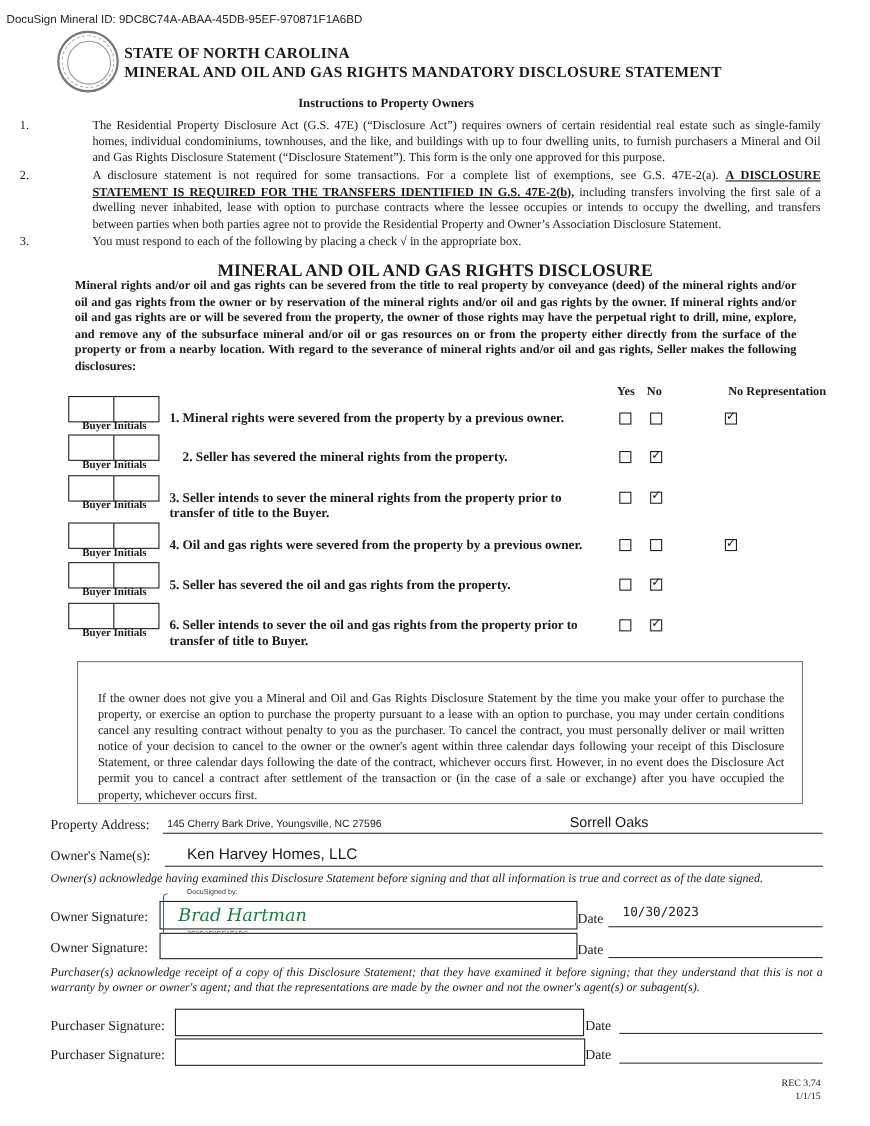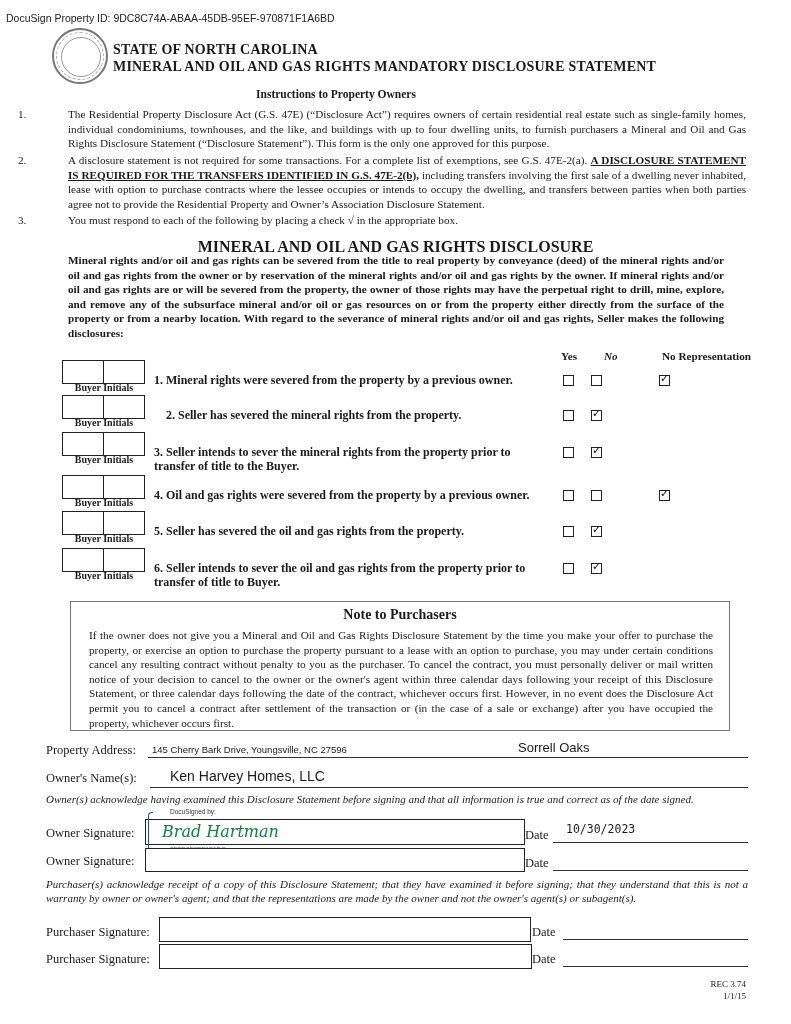--- a/index.html
+++ b/index.html
@@ -4,24 +4,24 @@
 <style>
   html, body { margin: 0; padding: 0; background: #ffffff; }
   body { width: 791px; height: 1024px; position: relative; overflow: hidden; color: #1a1a1a; font-family: "Liberation Serif", "DejaVu Serif", serif; }
   .abs { position: absolute; }
   .envelope { left: 6px; top: 12px; font-family: "Liberation Sans", "DejaVu Sans", sans-serif; font-size: 10.5px; color: #222; }
   .seal { left: 52px; top: 28px; width: 56px; height: 56px; border-radius: 50%; border: 2px solid #777; box-sizing: border-box; }
   .seal-inner { position: absolute; left: 7px; top: 7px; width: 38px; height: 38px; border-radius: 50%; border: 1px solid #999; }
   .seal-ring { position:absolute; left:2px; top:2px; width:48px; height:48px; border-radius:50%; border:1px dashed #aaa; box-sizing:border-box; }
   .title1 { left: 113px; top: 42px; font-weight: bold; font-size: 14px; letter-spacing: 0.2px; }
   .title2 { left: 113px; top: 59px; font-weight: bold; font-size: 14px; letter-spacing: 0.2px; }
-  .instr-head { left: 0; width: 672px; top: 88px; text-align: center; font-weight: bold; font-size: 11.5px; }
+  .instr-head { left: 15px; width: 672px; top: 88px; text-align: center; font-weight: bold; font-size: 11.5px; }
   .ol-item { left: 18px; width: 728px; font-size: 11.2px; line-height: 14.6px; }
   .ol-item .num { position: absolute; left: 0; top: 0; }
-  .ol-item .txt { margin-left: 50px; text-align: justify; text-align-last: left; }
+  .ol-item .txt { margin-left: 66px; text-align: justify; text-align-last: left; }
   .u-bold { font-weight: bold; text-decoration: underline; }
   .sec-head { left: 0; width: 791px; top: 238px; text-align: center; font-weight: bold; font-size: 16px; }
   .sec-body { left: 68px; width: 656px; top: 253px; font-weight: bold; font-size: 11.2px; line-height: 14.6px; text-align: justify; text-align-last: left; }
   .col-head { top: 350px; font-weight: bold; font-size: 11.2px; }
   .init { left: 62px; width: 84px; height: 26px; }
   .init-box { position: absolute; top: 0; width: 42px; height: 24px; border: 1.5px solid #222; box-sizing: border-box; background: #fff; }
   .init-label { position: absolute; left: 0; width: 96px; top: 22px; font-weight: bold; font-size: 10px; text-align: center; }
   .q { left: 154px; font-weight: bold; font-size: 12px; line-height: 14px; width: 400px; }
   .cb { width: 11px; height: 11px; border: 1.5px solid #222; box-sizing: border-box; background: #fff; }
   .cb.checked::after { content: "\2713"; position: absolute; left: 0px; top: -4px; font-size: 11px; font-weight: bold; font-family: "DejaVu Sans", sans-serif; color: #111; }
@@ -34,21 +34,21 @@
   .sigbox { border: 1.5px solid #222; box-sizing: border-box; background: #fff; }
   .sans { font-family: "Liberation Sans", "DejaVu Sans", sans-serif; }
   .mono { font-family: "DejaVu Sans Mono", "Liberation Mono", monospace; }
   .ds-tag { font-family: "Liberation Sans", sans-serif; font-size: 6.5px; color: #333; }
   .signature { font-family: "DejaVu Serif", serif; font-style: italic; font-size: 16px; color: #15803d; }
   .footer { font-size: 9px; text-align: right; line-height: 12px; }
 </style>
 </head>
 <body>
 
-<div class="abs envelope">DocuSign Property ID: 9DC8C74A-ABAA-45DB-95EF-970871F1A6BD</div>
+<div class="abs envelope">DocuSign Mineral ID: 9DC8C74A-ABAA-45DB-95EF-970871F1A6BD</div>
 <div class="abs seal">
     <div class="seal-ring"></div>
     <div class="seal-inner"></div>
   </div>
 <div class="abs title1">STATE OF NORTH CAROLINA</div>
 <div class="abs title2">MINERAL AND OIL AND GAS RIGHTS MANDATORY DISCLOSURE STATEMENT</div>
 
 <div class="abs instr-head">Instructions to Property Owners</div>
 <div class="abs ol-item" style="top:107px;">
   <span class="num">1.</span>
@@ -60,21 +60,21 @@
 </div>
 <div class="abs ol-item" style="top:213px;">
   <span class="num">3.</span>
   <div class="txt">You must respond to each of the following by placing a check √  in the appropriate box.</div>
 </div>
 
 <div class="abs sec-head">MINERAL AND OIL AND GAS RIGHTS DISCLOSURE</div>
 <div class="abs sec-body">Mineral rights and/or oil and gas rights can be severed from the title to real property by conveyance (deed) of the mineral rights and/or oil and gas rights from the owner or by reservation of the mineral rights and/or oil and gas rights by the owner. If mineral rights and/or oil and gas rights are or will be severed from the property, the owner of those rights may have the perpetual right to drill, mine, explore, and remove any of the subsurface mineral and/or oil or gas resources on or from the property either directly from the surface of the property or from a nearby location. With regard to the severance of mineral rights and/or oil and gas rights, Seller makes the following disclosures:</div>
 
 <div class="abs col-head" style="left:561px;">Yes</div>
-<div class="abs col-head" style="left:604px;font-style:italic;">No</div>
+<div class="abs col-head" style="left:588px;">No</div>
 <div class="abs col-head" style="left:614px;margin-left:48px;">No Representation</div>
 
 <div id="questions">
     <div class="abs init" style="top: 360px;">
       <div class="init-box" style="left:0"></div>
       <div class="init-box" style="left:41px"></div>
       <div class="init-label" style="left:-6px">Buyer Initials</div>
     </div>
     <div class="abs q" style="top: 373px;">1. Mineral rights were severed from the property by a previous owner.</div>
     <div class="abs cb" style="left: 563px; top: 375px;"></div>
@@ -117,21 +117,20 @@
       <div class="init-box" style="left:0"></div>
       <div class="init-box" style="left:41px"></div>
       <div class="init-label" style="left:-6px">Buyer Initials</div>
     </div>
     <div class="abs q" style="top: 561px;">6. Seller intends to sever the oil and gas rights from the property prior to transfer of title to Buyer.</div>
     <div class="abs cb" style="left: 563px; top: 563px;"></div>
     <div class="abs cb checked" style="left: 591px; top: 563px;"></div>
   </div>
 
 <div class="abs note-box">
-  <div class="abs note-title">Note to Purchasers</div>
   <div class="abs note-body">If the owner does not give you a Mineral and Oil and Gas Rights Disclosure Statement by the time you make your offer to purchase the property, or exercise an option to purchase the property pursuant to a lease with an option to purchase, you may under certain conditions cancel any resulting contract without penalty to you as the purchaser. To cancel the contract, you must personally deliver or mail written notice of your decision to cancel to the owner or the owner's agent within three calendar days following your receipt of this Disclosure Statement, or three calendar days following the date of the contract, whichever occurs first. However, in no event does the Disclosure Act permit you to cancel a contract after settlement of the transaction or (in the case of a sale or exchange) after you have occupied the property, whichever occurs first.</div>
 </div>
 
 <div class="abs lbl" style="left:46px; top:743px;">Property Address:</div>
 <div class="abs line" style="left:148px; top:741px; width:600px; height:16px;"></div>
 <div class="abs sans" style="left:152px; top:744px; font-size:9.5px;">145 Cherry Bark Drive, Youngsville, NC 27596</div>
 <div class="abs sans" style="left:518px; top:740px; font-size:13px;">Sorrell Oaks</div>
 
 <div class="abs lbl" style="left:46px; top:771px;">Owner's Name(s):</div>
 <div class="abs line" style="left:150px; top:769px; width:598px; height:18px;"></div>

